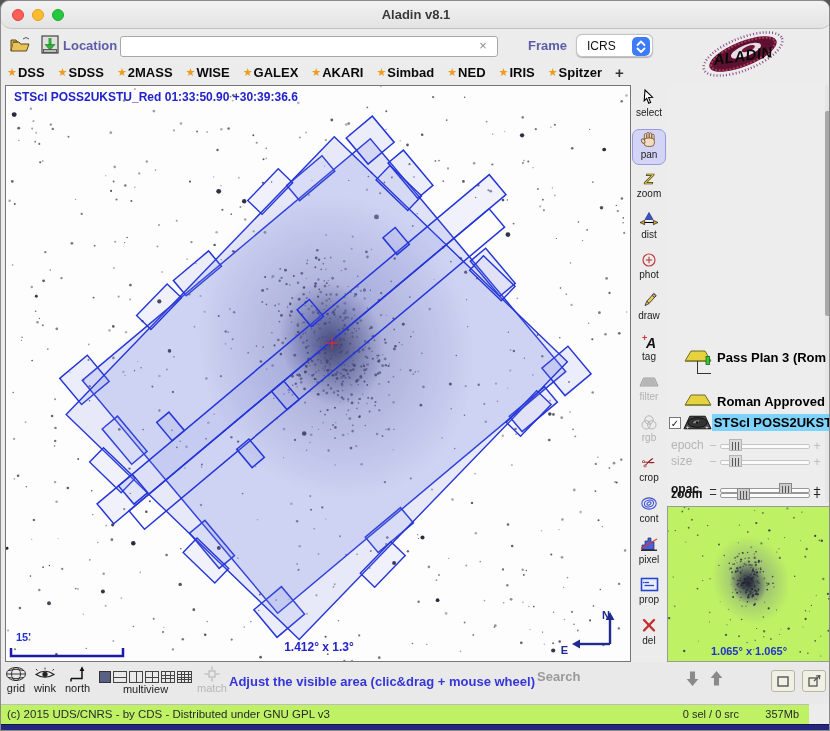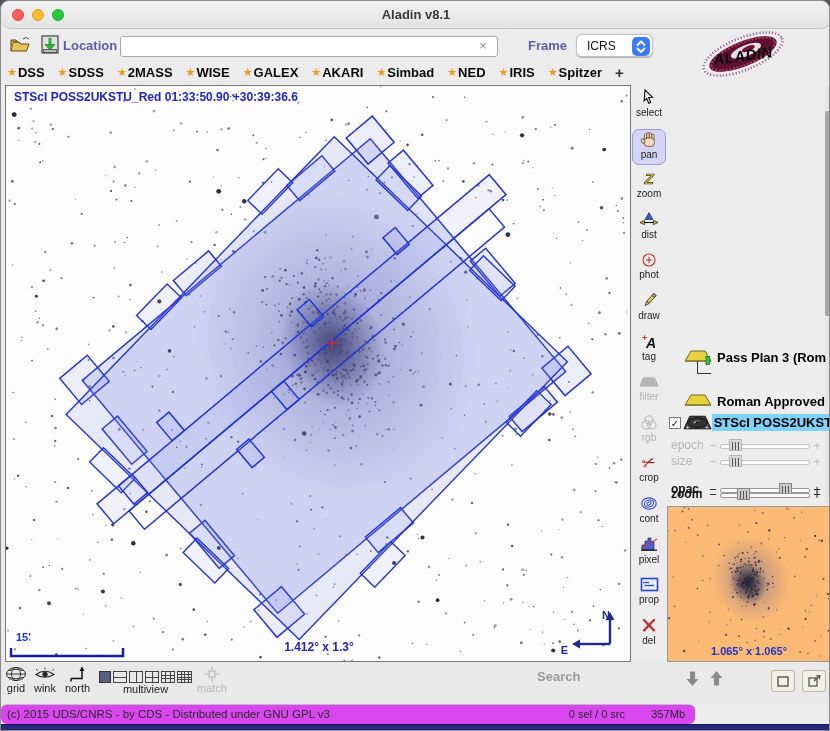--- a/index.html
+++ b/index.html
@@ -75,21 +75,21 @@
   .sliderrow.disabled .sl-minus,.sliderrow.disabled .sl-plus{color:#c0c0c0;}
   .sl-track{position:relative;width:90px;height:12px;margin:0 1px;}
   .sl-track::before{content:"";position:absolute;left:0;right:0;top:5px;height:3px;background:#fbfbfb;
                     border:1px solid #999;border-radius:2px;}
   .sliderrow.disabled .sl-track::before{border-color:#c6c6c6;}
   .sl-thumb{position:absolute;top:0;width:13px;height:12px;background:#cbcbcb;border:1px solid #888;
             background-image:repeating-linear-gradient(90deg,#555 0 1px,transparent 1px 3px);
             background-size:9px 8px;background-position:2px 2px;background-repeat:no-repeat;}
   .sliderrow.disabled .sl-thumb{border-color:#b5b5b5;background-color:#d9d9d9;}
 
-  .thumbpanel{left:0px;top:421px;width:164px;height:156px;background:#fdba74;border:1px solid #999;overflow:hidden;}
+  .thumbpanel{left:0px;top:421px;width:164px;height:156px;background:#bef264;border:1px solid #999;overflow:hidden;}
   .mini-halo{left:28px;top:8px;width:110px;height:130px;transform:rotate(-20deg);
     background:radial-gradient(ellipse 47% 46% at 50% 50%, rgba(70,70,110,.5) 0%, rgba(100,100,148,.3) 35%, rgba(140,140,185,0) 75%);}
   .mini-core{left:56px;top:46px;width:48px;height:60px;transform:rotate(-20deg);
     background:radial-gradient(ellipse 50% 50% at 50% 50%, rgba(20,20,45,.9) 0%, rgba(50,50,85,.45) 45%, rgba(90,90,130,0) 75%);}
   .thumb-label{left:0;bottom:4px;width:162px;text-align:center;font-size:11px;font-weight:bold;color:#2233cc;}
 
   
   .bottombar{left:0;top:661px;width:830px;height:42px;background:#e9e9e9;}
   .bitem{display:flex;flex-direction:column;align-items:center;}
   .bname{font-size:11px;color:#1c1c1c;line-height:12px;}
@@ -97,21 +97,21 @@
   .mv-row{display:flex;align-items:flex-end;gap:2px;height:16px;}
   .mv{border:1px solid #444;display:grid;gap:1px;background:#444;padding:0;}
   .mv .c{background:#e9e9e9;}
   .mv1{width:12px;height:12px;background:#5a5f84;border:1px solid #333;}
   .message{font-size:13px;font-weight:bold;color:#3535d8;white-space:nowrap;}
   .search-label{font-size:13px;font-weight:bold;color:#9a9a9a;}
   .squarebtn{width:24px;height:22px;background:#f1f0e4;border:1px solid #b8b7a4;border-radius:3px;
              display:flex;align-items:center;justify-content:center;}
 
   
-  .statusbar{left:0;top:703px;width:694px;height:20px;background:#d946ef;border-top:1px solid #bdbdbd;border-radius:6px;}
+  .statusbar{left:0;top:703px;width:808px;height:20px;background:#bef264;border-top:1px solid #bdbdbd;}
   .stext{font-size:11.5px;color:#2a2a2a;top:3px;}
   .navy{left:0;top:723px;width:830px;height:8px;background:#23277f;border-top:1px solid #16164a;}
 </style>
 </head>
 <body>
 
 <div class="win">
 
   <div class="abs titlebar">
     <div class="abs tl red"></div>
@@ -1845,20 +1845,21 @@
           <rect x="5" y="5" width="6" height="6"></rect>
           <line x1="8" y1="0.5" x2="8" y2="4"></line>
             <line x1="8" y1="12" x2="8" y2="15.5"></line>
           <line x1="0.5" y1="8" x2="4" y2="8"></line>
             <line x1="12" y1="8" x2="15.5" y2="8"></line>
         </g>
       </svg>
       <div class="bname dis">match</div>
     </div>
 
+    <div class="abs message" style="left:228px;top:12px;">Adjust the visible area (clic&amp;drag + mouse wheel)</div>
     <div class="abs search-label" style="left:536px;top:7px;">Search</div>
 
     <div class="abs" style="left:684px;top:8px;">
       <svg width="15" height="17" viewBox="0 0 14 16">
         <path d="M7 15 L1.5 8.5 L4.6 8.5 L4.6 1.5 L9.4 1.5 L9.4 8.5 L12.5 8.5 Z" fill="#8a8a8a"></path>
       </svg>
     </div>
     <div class="abs" style="left:708px;top:8px;">
       <svg width="15" height="17" viewBox="0 0 14 16">
         <path d="M7 1 L12.5 7.5 L9.4 7.5 L9.4 14.5 L4.6 14.5 L4.6 7.5 L1.5 7.5 Z" fill="#8a8a8a"></path>

